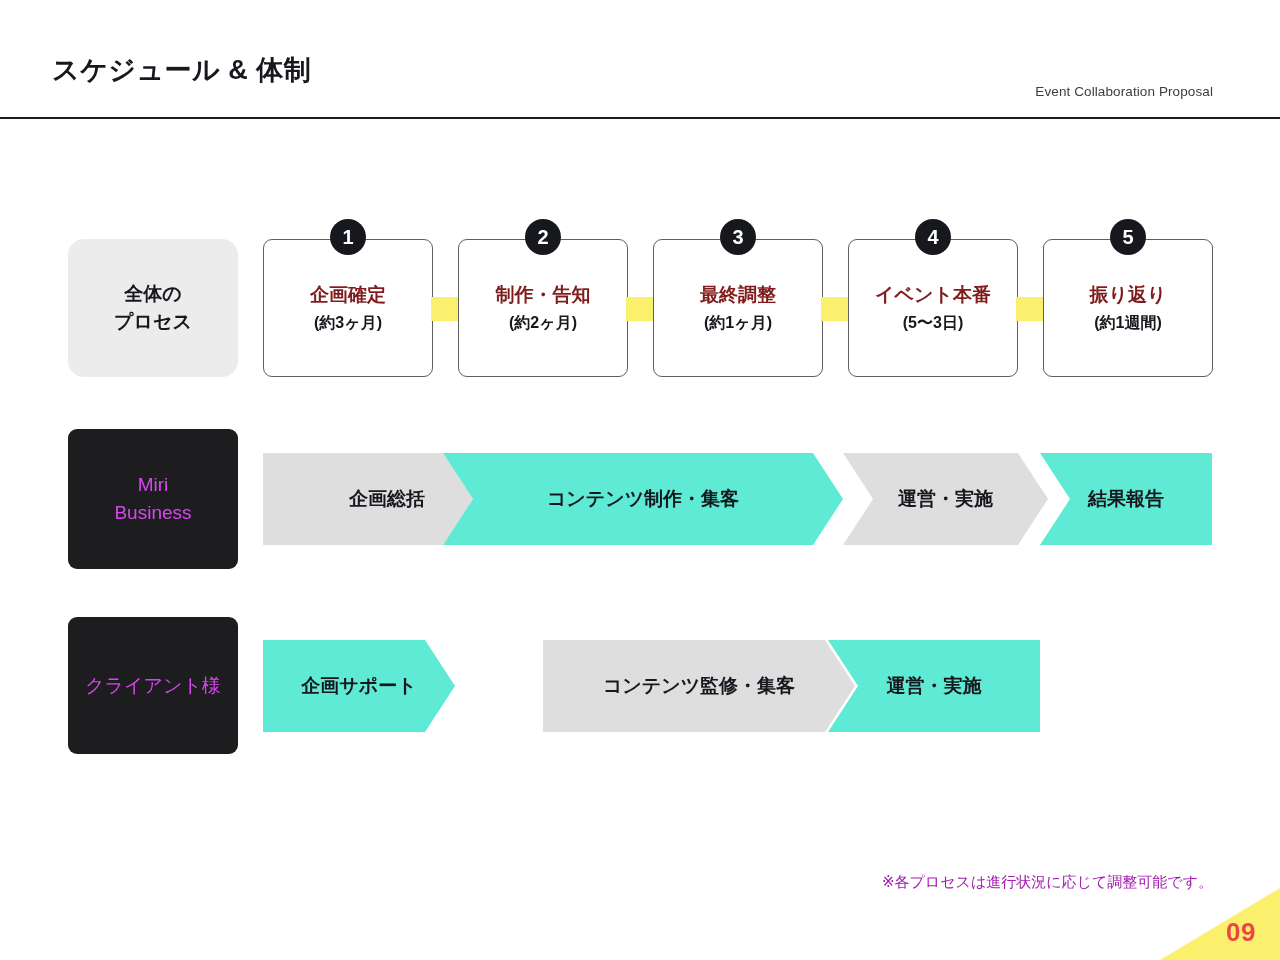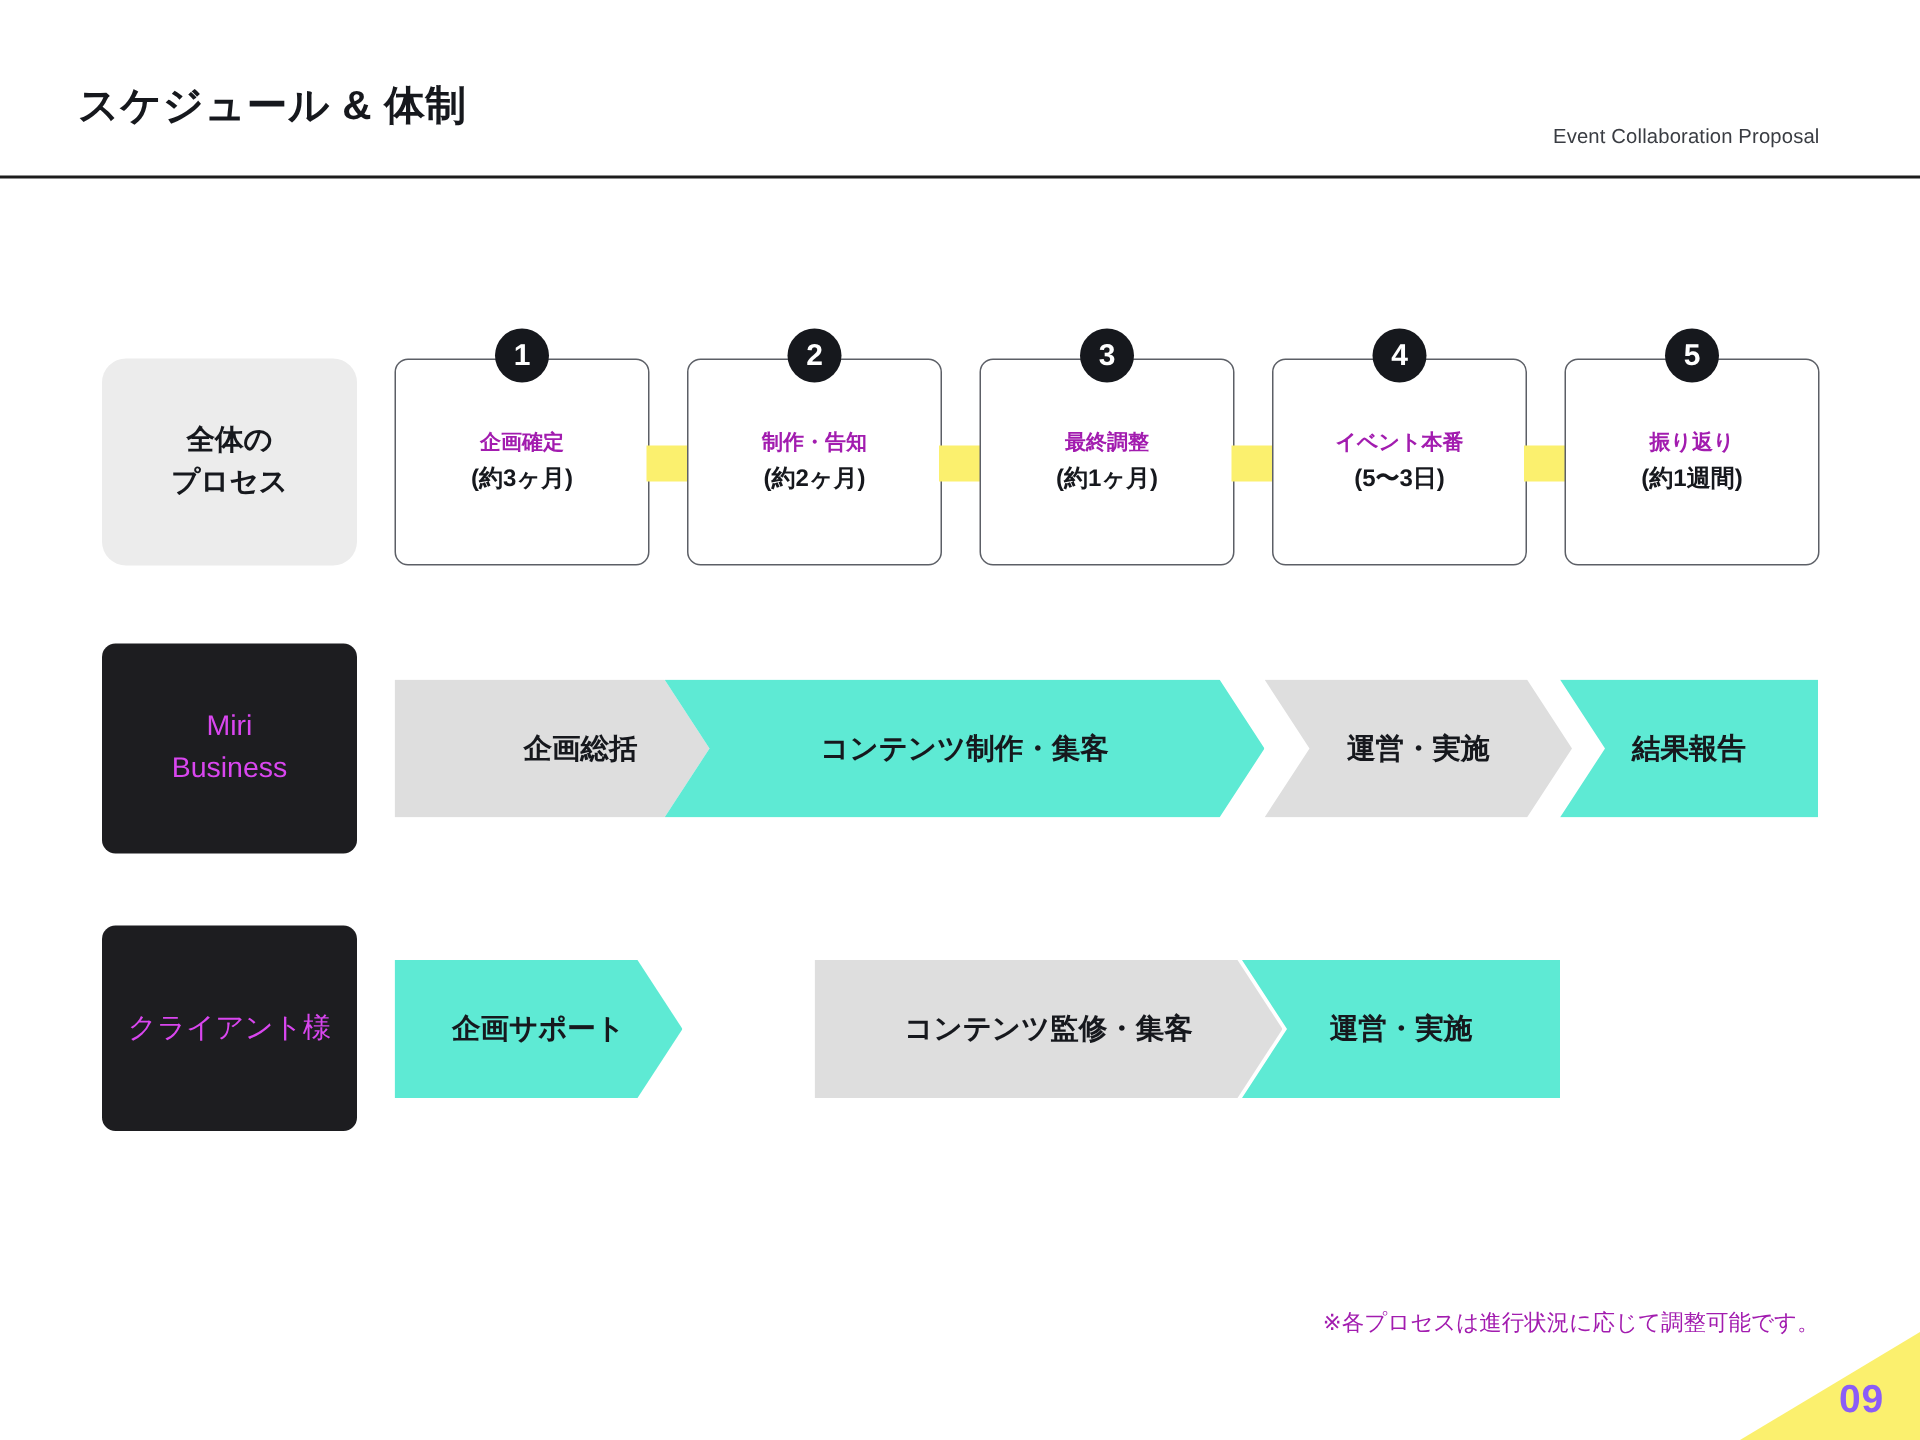--- a/index.html
+++ b/index.html
@@ -92,23 +92,23 @@
     border-radius: 9px;
     background: #ffffff;
     box-sizing: border-box;
     display: flex;
     flex-direction: column;
     align-items: center;
     justify-content: center;
     gap: 5px;
   }
   .proc-title {
-    font-size: 14px;
-    font-weight: 700;
-    color: #a21caf;
+    font-size: 19px;
+    font-weight: 700;
+    color: #7f1d1d;
     white-space: nowrap;
   }
   .proc-sub {
     font-size: 16px;
     font-weight: 700;
     color: #16181d;
     white-space: nowrap;
   }
   .proc-badge {
     position: absolute;
@@ -190,21 +190,21 @@
     height: 72px;
     background: #fbf06e;
     clip-path: polygon(100% 0, 100% 100%, 0 100%);
   }
   .page-num {
     position: absolute;
     right: 24px;
     bottom: 12px;
     font-size: 26px;
     font-weight: 700;
-    color: #8b5cf6;
+    color: #ef4444;
     letter-spacing: 0.5px;
   }
 </style>
 </head>
 <body>
 
 <div class="slide">
 
   <div class="header">
     <div class="header-title">スケジュール &amp; 体制</div>

